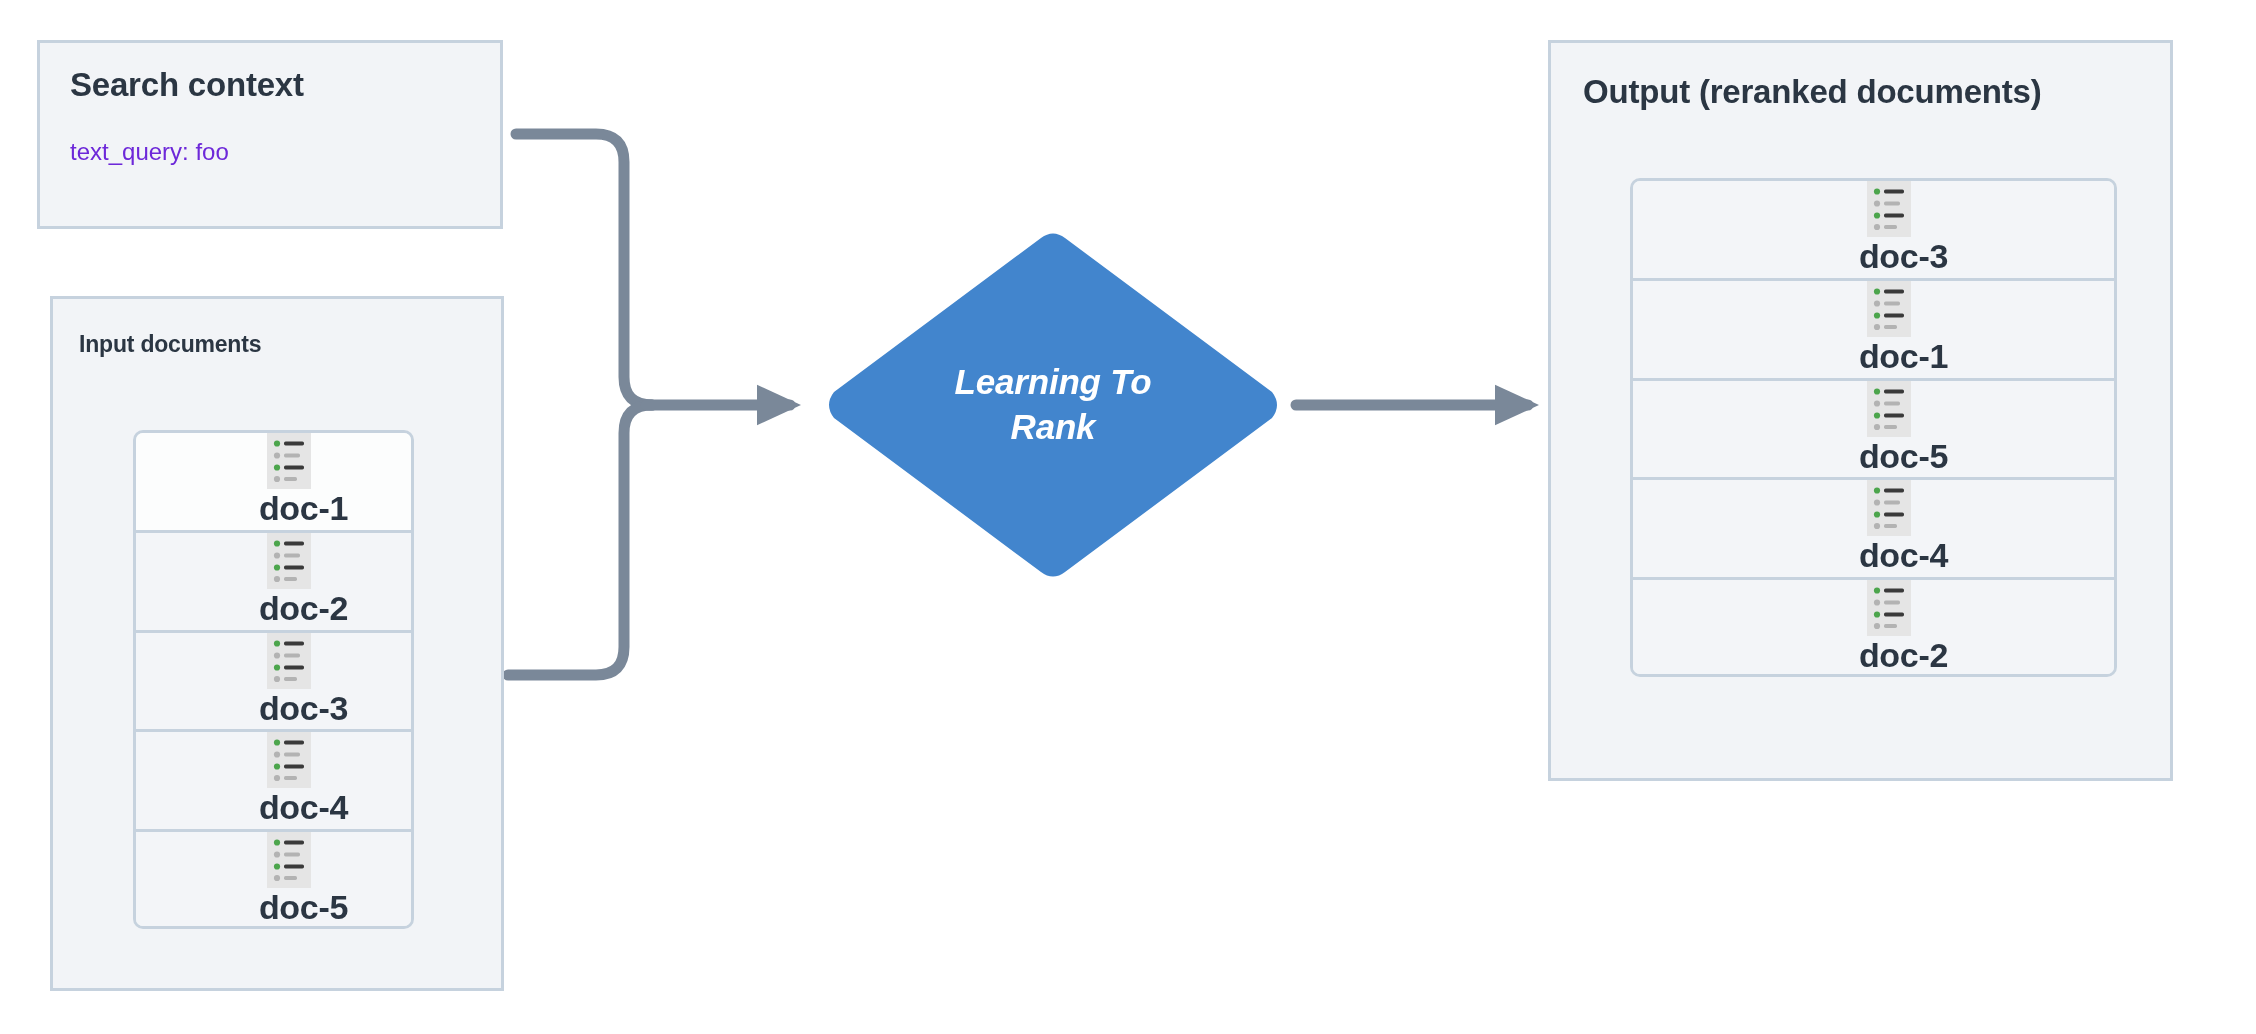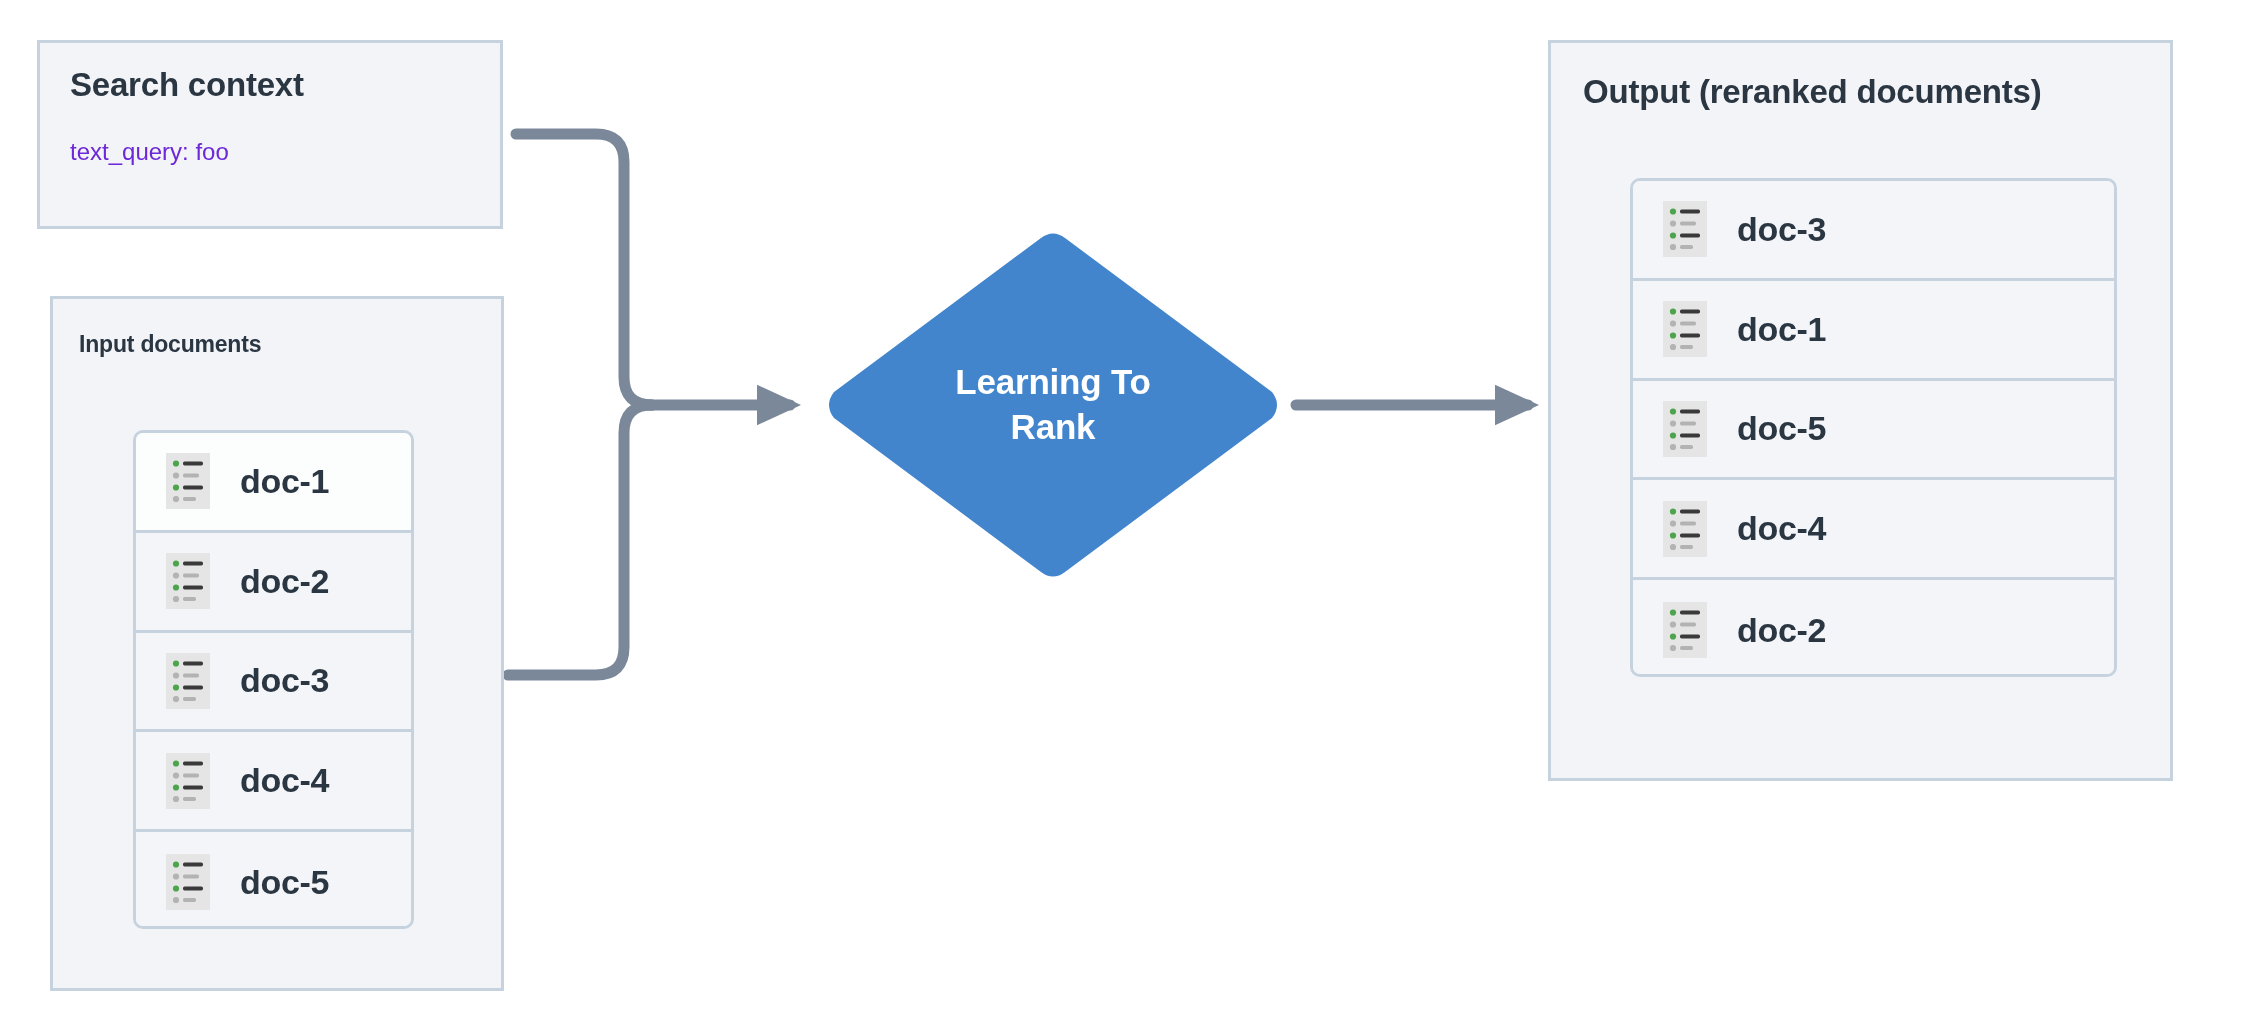--- a/index.html
+++ b/index.html
@@ -119,20 +119,21 @@
   }
 
   .doc-item {
     box-sizing: border-box;
     height: 99.8px;
     display: flex;
     align-items: center;
     border-bottom: 3px solid #c6d2de;
     background: #f3f5f8;
     padding-left: 30px;
+    flex-direction: column;
   }
   .doc-item:last-child { border-bottom: none; }
   #input-doc-list .doc-item:nth-child(1) { background: #fcfdfd; }
 
   .doc-label {
     font-size: 34px;
     font-weight: bold;
     color: #2b3643;
     margin-left: 30px;
     letter-spacing: -0.3px;
@@ -148,20 +149,21 @@
   }
   .doc-icon svg { display: block; }
 
   
   #ltr-node {
     position: absolute;
     left: 828px;
     top: 232px;
     width: 450px;
     height: 346px;
+    font-style: italic;
   }
   #ltr-node svg { display: block; }
   #ltr-label {
     position: absolute;
     left: 0;
     top: 0;
     width: 450px;
     height: 346px;
     display: flex;
     align-items: center;

